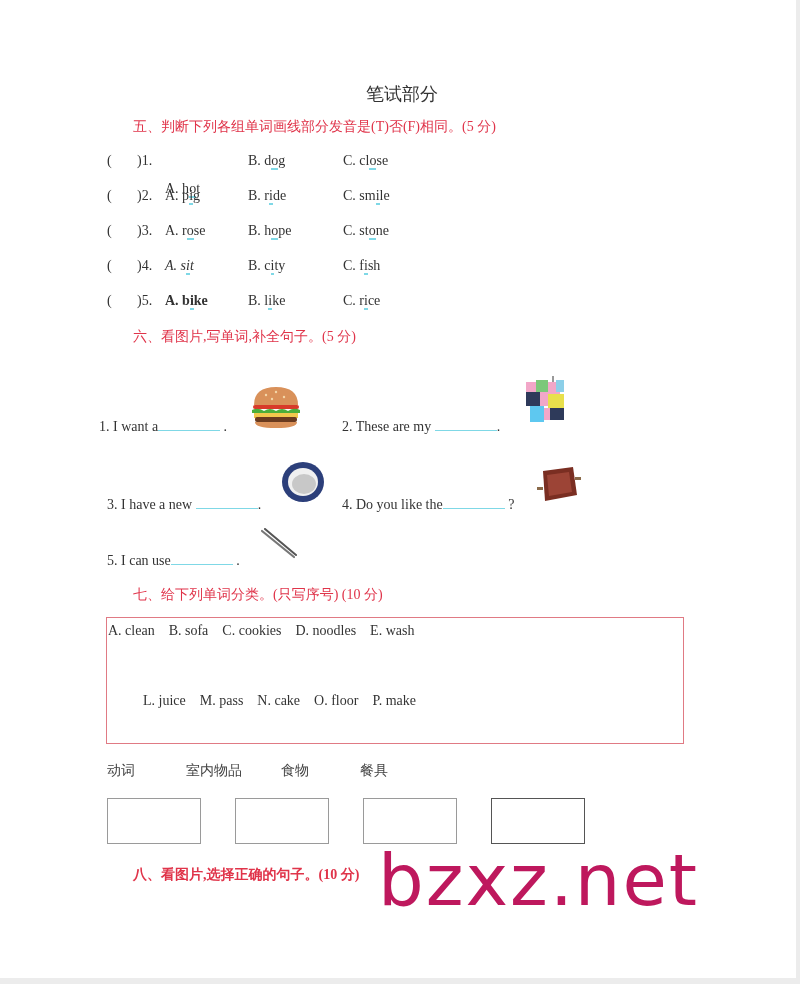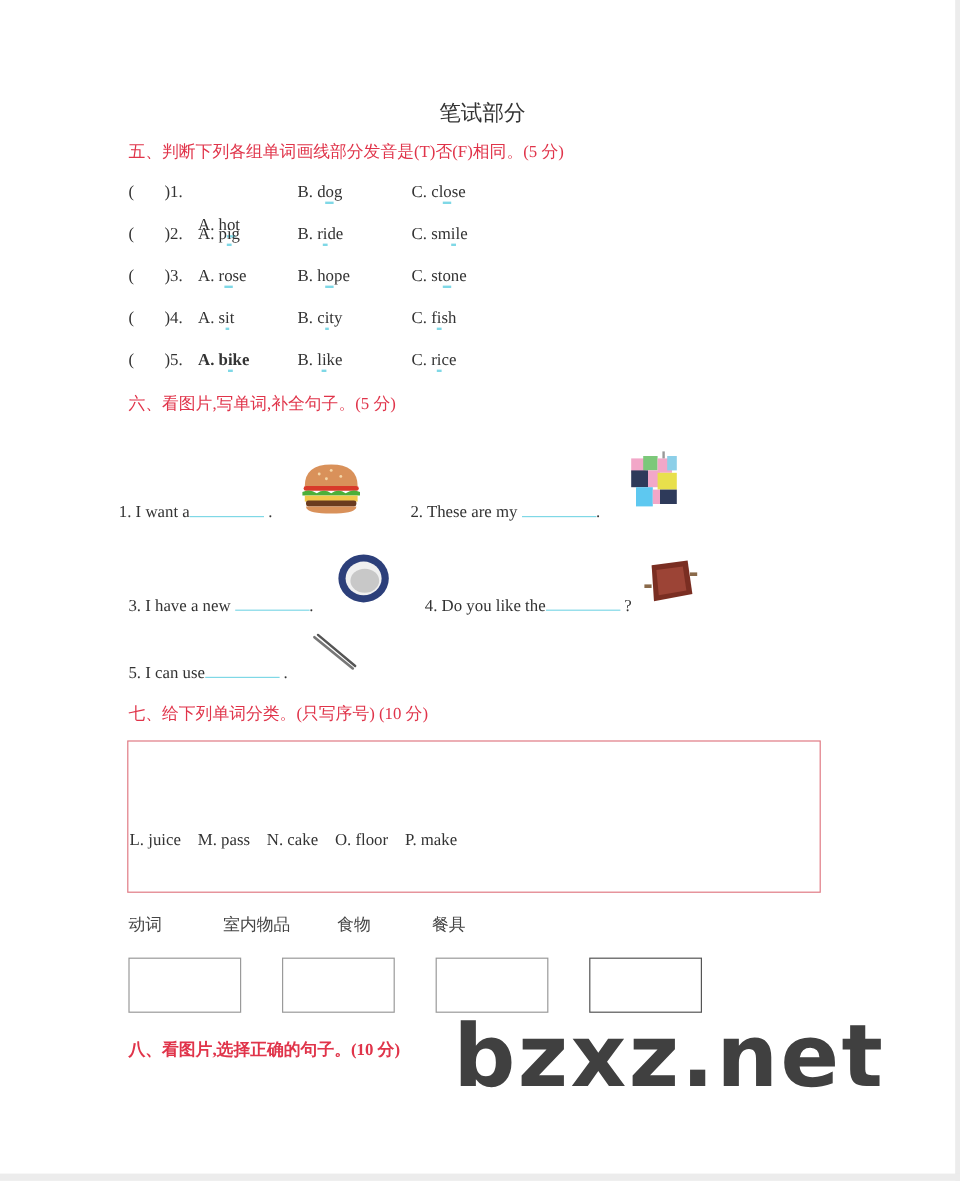--- a/index.html
+++ b/index.html
@@ -6,36 +6,36 @@
   body {
     width: 800px; height: 984px; position: relative; overflow: hidden;
     background: #ffffff;
     font-family: "Liberation Serif", "DejaVu Serif", serif;
     color: #333333;
   }
   .page-edge-right { position: absolute; left: 796px; top: 0; width: 4px; height: 984px; background: #ececec; }
   .page-edge-bottom { position: absolute; left: 0; top: 978px; width: 800px; height: 6px; background: #ececec; }
   .abs { position: absolute; white-space: nowrap; }
   .title { left: 366px; top: 82px; font-size: 18px; color: #333; }
-  .section-heading { font-size: 14px; color: #e0344a; }
+  .section-heading { font-size: 14px; color: #e0344a; margin-left: 26px; }
   .q-row { font-size: 14px; color: #333; }
   .uvowel { border-bottom: 2px solid #7fd8e6; padding-bottom: 0; }
   .blank { display: inline-block; border-bottom: 1px solid #7fd8e6; height: 14px; vertical-align: baseline; }
   .wordbox {
     position: absolute; left: 106px; top: 617px; width: 578px; height: 127px;
     border: 1px solid #e07a84; box-sizing: border-box;
   }
   .wordrow { position: absolute; left: 1px; font-size: 14px; color: #333; }
   .wordrow span { margin-right: 14px; }
   .cat-label { font-size: 14px; color: #444; font-family: "DejaVu Sans", sans-serif; }
   .answer-box { position: absolute; top: 798px; width: 94px; height: 46px; border: 1px solid #9a9a9a; box-sizing: border-box; background: #fff; }
   .answer-box.dark { border: 1.5px solid #555; }
   .watermark {
     position: absolute; left: 378px; top: 838px; font-family: "DejaVu Sans", sans-serif;
-    font-weight: bold; font-size: 72px; color: #404040; letter-spacing: 2px;
+    font-weight: normal; font-size: 72px; color: #be185d; letter-spacing: 2px;
   }
   .pic { position: absolute; }
 </style>
 </head>
 <body>
 
 <div class="page-edge-right"></div>
 <div class="page-edge-bottom"></div>
 
 <div class="abs title">笔试部分</div>
@@ -60,21 +60,21 @@
     <div class="abs q-row" style="top: 223px; left: 107px;">
       <span class="abs" style="left: 0px; top: 0px;"><span>(</span></span>
       <span class="abs" style="left: 30px; top: 0px;"><span>)3.</span></span>
       <span class="abs" style="left: 58px; top: 0px;"><span>A. r</span><span class="uvowel">o</span><span>se</span></span>
       <span class="abs" style="left: 141px; top: 0px;"><span>B. h</span><span class="uvowel">o</span><span>pe</span></span>
       <span class="abs" style="left: 236px; top: 0px;"><span>C. st</span><span class="uvowel">o</span><span>ne</span></span>
     </div>
     <div class="abs q-row" style="top: 258px; left: 107px;">
       <span class="abs" style="left: 0px; top: 0px;"><span>(</span></span>
       <span class="abs" style="left: 30px; top: 0px;"><span>)4.</span></span>
-      <span class="abs" style="left: 58px; top: 0px;"><span>A. s</span><span class="uvowel">i</span><span>t</span></span>
+      <span class="abs" style="left: 58px; top: 0px; font-style: italic;"><span>A. s</span><span class="uvowel">i</span><span>t</span></span>
       <span class="abs" style="left: 141px; top: 0px;"><span>B. c</span><span class="uvowel">i</span><span>ty</span></span>
       <span class="abs" style="left: 236px; top: 0px;"><span>C. f</span><span class="uvowel">i</span><span>sh</span></span>
     </div>
     <div class="abs q-row" style="top: 293px; left: 107px;">
       <span class="abs" style="left: 0px; top: 0px;"><span>(</span></span>
       <span class="abs" style="left: 30px; top: 0px;"><span>)5.</span></span>
       <span class="abs" style="left: 58px; top: 0px; font-weight: bold;"><span>A. b</span><span class="uvowel">i</span><span>ke</span></span>
       <span class="abs" style="left: 141px; top: 0px;"><span>B. l</span><span class="uvowel">i</span><span>ke</span></span>
       <span class="abs" style="left: 236px; top: 0px;"><span>C. r</span><span class="uvowel">i</span><span>ce</span></span>
     </div>
@@ -120,21 +120,21 @@
 <div class="abs q-row" style="left:107px; top:494px;">
   <span>3. I have a new</span>
   <span class="blank" style="width:62px;"></span><span>.</span>
 </div>
 <svg class="pic" style="left:280px; top:460px;" width="46" height="44" viewBox="0 0 46 44">
   <ellipse cx="23" cy="22" rx="21" ry="20" fill="#2c3f7a"></ellipse>
   <ellipse cx="23" cy="22" rx="15" ry="14" fill="#f0f0f0"></ellipse>
   <ellipse cx="24" cy="24" rx="12" ry="10" fill="#c8c8c8"></ellipse>
 </svg>
 
-<div class="abs q-row" style="left:342px; top:494px;margin-left:12px;">
+<div class="abs q-row" style="left:342px; top:494px;">
   <span>4. Do you like the</span><span class="blank" style="width:62px;"></span>
   <span>?</span>
 </div>
 <svg class="pic" style="left:535px; top:465px;" width="48" height="38" viewBox="0 0 48 38">
   <polygon points="8,6 38,2 42,30 10,36" fill="#7a2e22"></polygon>
   <polygon points="12,10 34,7 37,27 14,31" fill="#9c4436"></polygon>
   <rect x="40" y="12" width="6" height="3" fill="#8a6a4a"></rect>
   <rect x="2" y="22" width="6" height="3" fill="#8a6a4a"></rect>
 </svg>
 
@@ -143,21 +143,24 @@
   <span>.</span>
 </div>
 <svg class="pic" style="left:258px; top:528px;" width="40" height="34" viewBox="0 0 40 34">
   <line x1="4" y1="3" x2="36" y2="29" stroke="#777" stroke-width="2.2" stroke-linecap="round"></line>
   <line x1="7" y1="1" x2="38" y2="27" stroke="#555" stroke-width="2" stroke-linecap="round"></line>
 </svg>
 
 <div class="abs section-heading" style="left:107px; top:586px;">七、给下列单词分类。(只写序号) (10 分)</div>
 
 <div class="wordbox">
-  <div class="wordrow" style="top:75px;">
+  <div class="wordrow" style="top:5px;">
+    <span>A. clean</span><span>B. sofa</span><span>C. cookies</span><span>D. noodles</span><span>E. wash</span>
+  </div>
+  <div class="wordrow" style="top:75px;padding-left:35px;">
     <span>L. juice</span><span>M. pass</span><span>N. cake</span><span>O. floor</span><span>P. make</span>
   </div>
 </div>
 
 <div class="abs cat-label" style="left:107px; top:762px;">动词</div>
 <div class="abs cat-label" style="left:186px; top:762px;">室内物品</div>
 <div class="abs cat-label" style="left:281px; top:762px;">食物</div>
 <div class="abs cat-label" style="left:360px; top:762px;">餐具</div>
 
 <div class="answer-box" style="left:107px;"></div>

